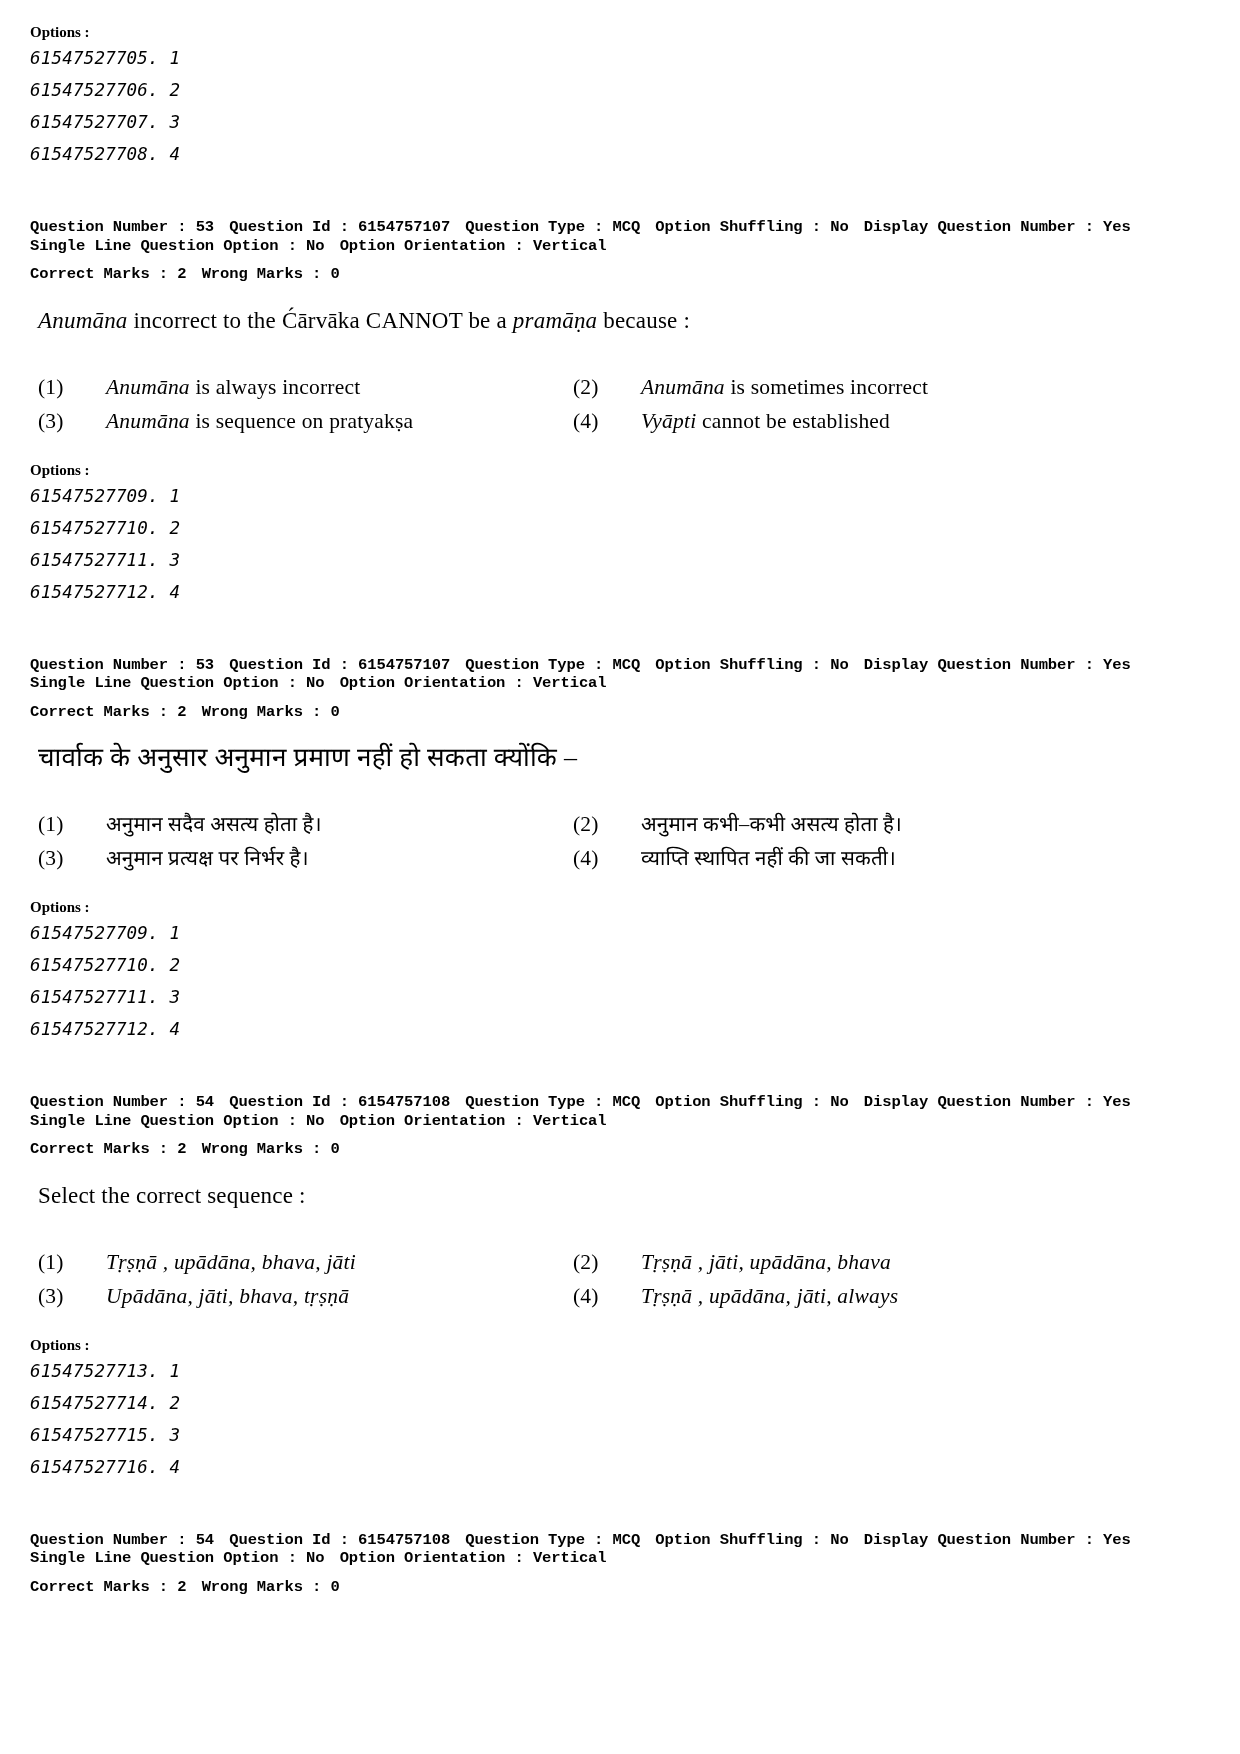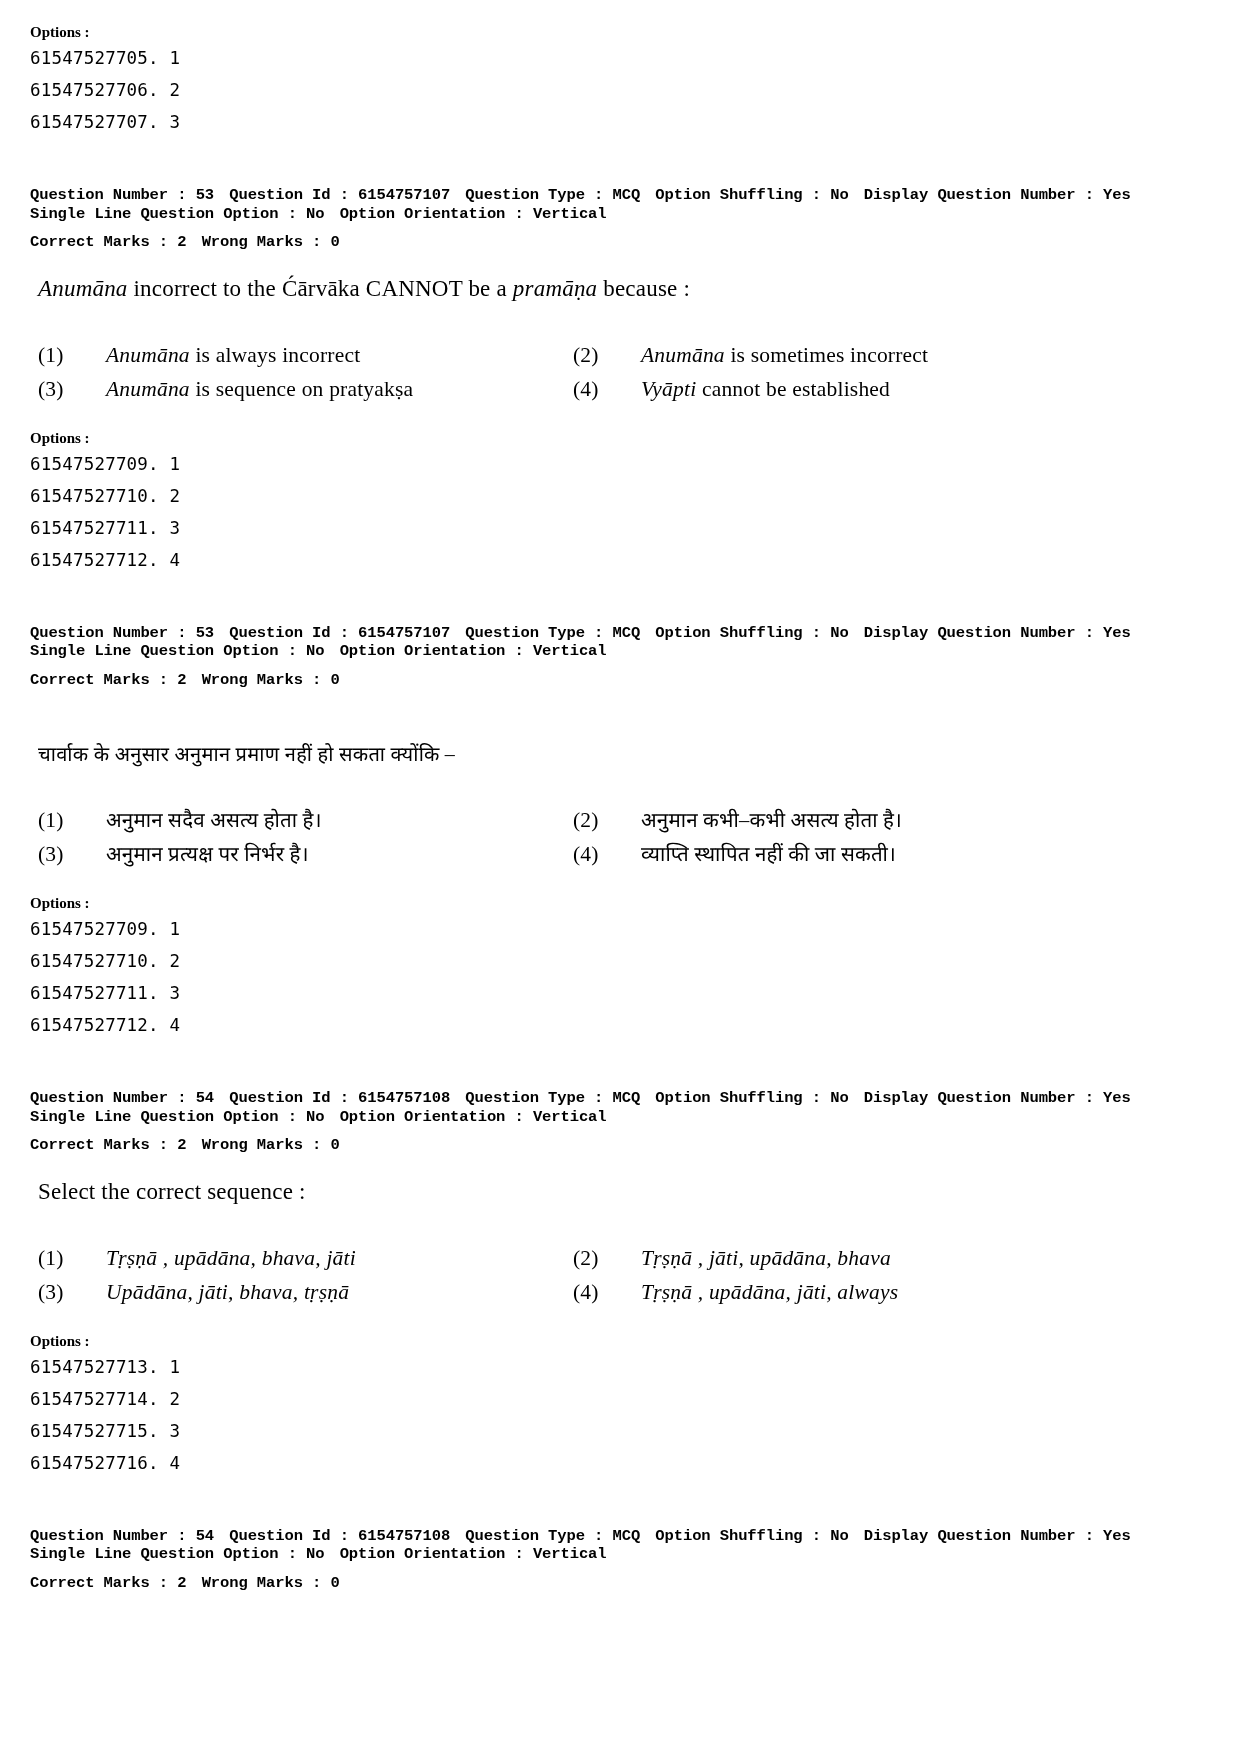--- a/index.html
+++ b/index.html
@@ -38,33 +38,33 @@
     font-weight: bold;
     font-size: 15px;
     line-height: 20px;
   }
   .opt-id {
     font-family: "DejaVu Sans Mono", monospace;
     font-size: 17.5px;
     line-height: 32px;
     letter-spacing: 0.2px;
     white-space: pre;
+    font-style: italic;
   }
 
   
   .stem {
     font-size: 23px;
     line-height: 30px;
     letter-spacing: 0.2px;
     margin-left: 8px;
   }
   .stem.hindi {
-    font-size: 20px;
+    font-size: 26px;
     letter-spacing: 0.3px;
-    margin-top: 28px;
   }
   em, .it { font-style: italic; }
 
   
   .choices {
     margin-left: 8px;
     width: 1000px;
   }
   .choice-row {
     display: flex;
@@ -95,20 +95,21 @@
 </head>
 <body>
 
 <div class="page">
 
   <div>
     <div class="options-label">Options :</div>
     <div class="opt-id">61547527705. 1</div>
     <div class="opt-id">61547527706. 2</div>
     <div class="opt-id">61547527707. 3</div>
+    <div class="opt-id">61547527708. 4</div>
   </div>
 
   <div class="gap-xl"></div>
 
   <div>
 
     <div class="meta"><span>Question Number :</span> <span>53</span><span class="sp"></span> <span>Question Id :</span> <span>6154757107</span><span class="sp"></span> <span>Question Type :</span> <span>MCQ</span><span class="sp"></span> <span>Option Shuffling :</span> <span>No</span><span class="sp"></span> <span>Display Question Number :</span> <span>Yes</span></div>
 
     <div class="meta"><span>Single Line Question Option :</span> <span>No</span><span class="sp"></span> <span>Option Orientation :</span> <span>Vertical</span></div>
 

